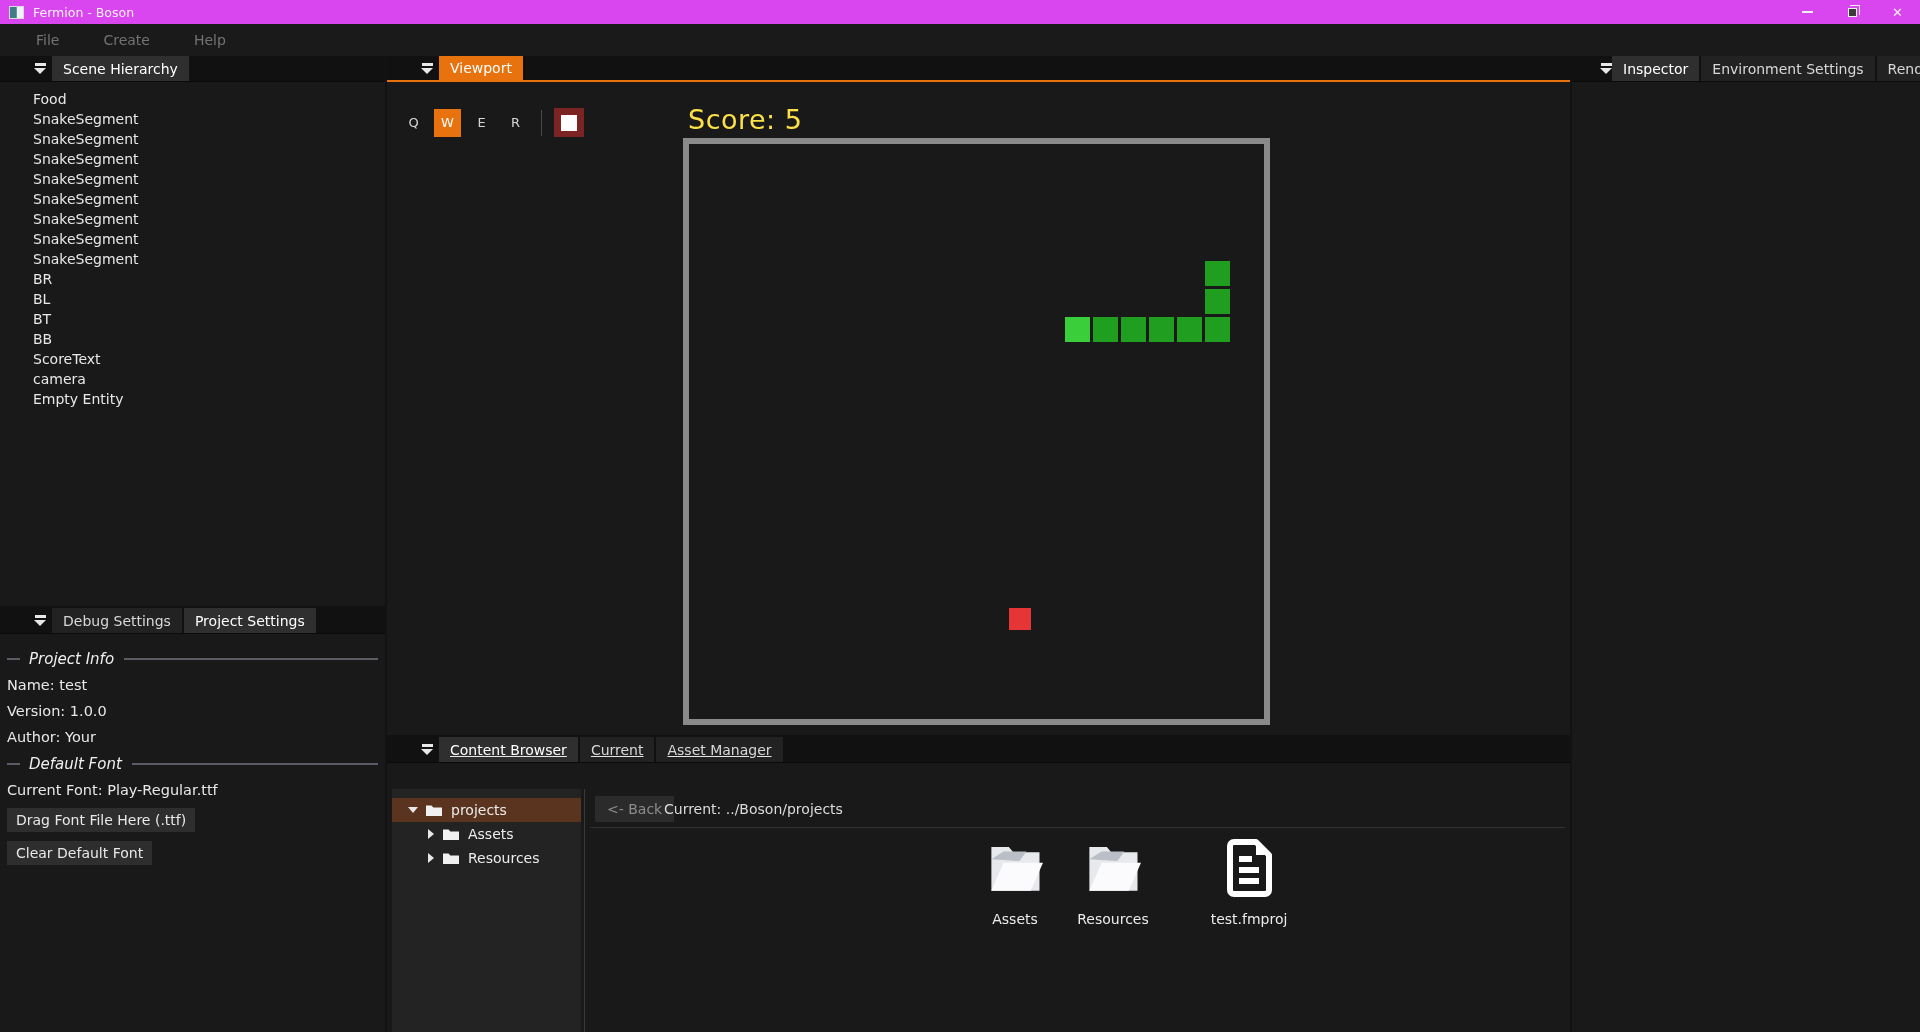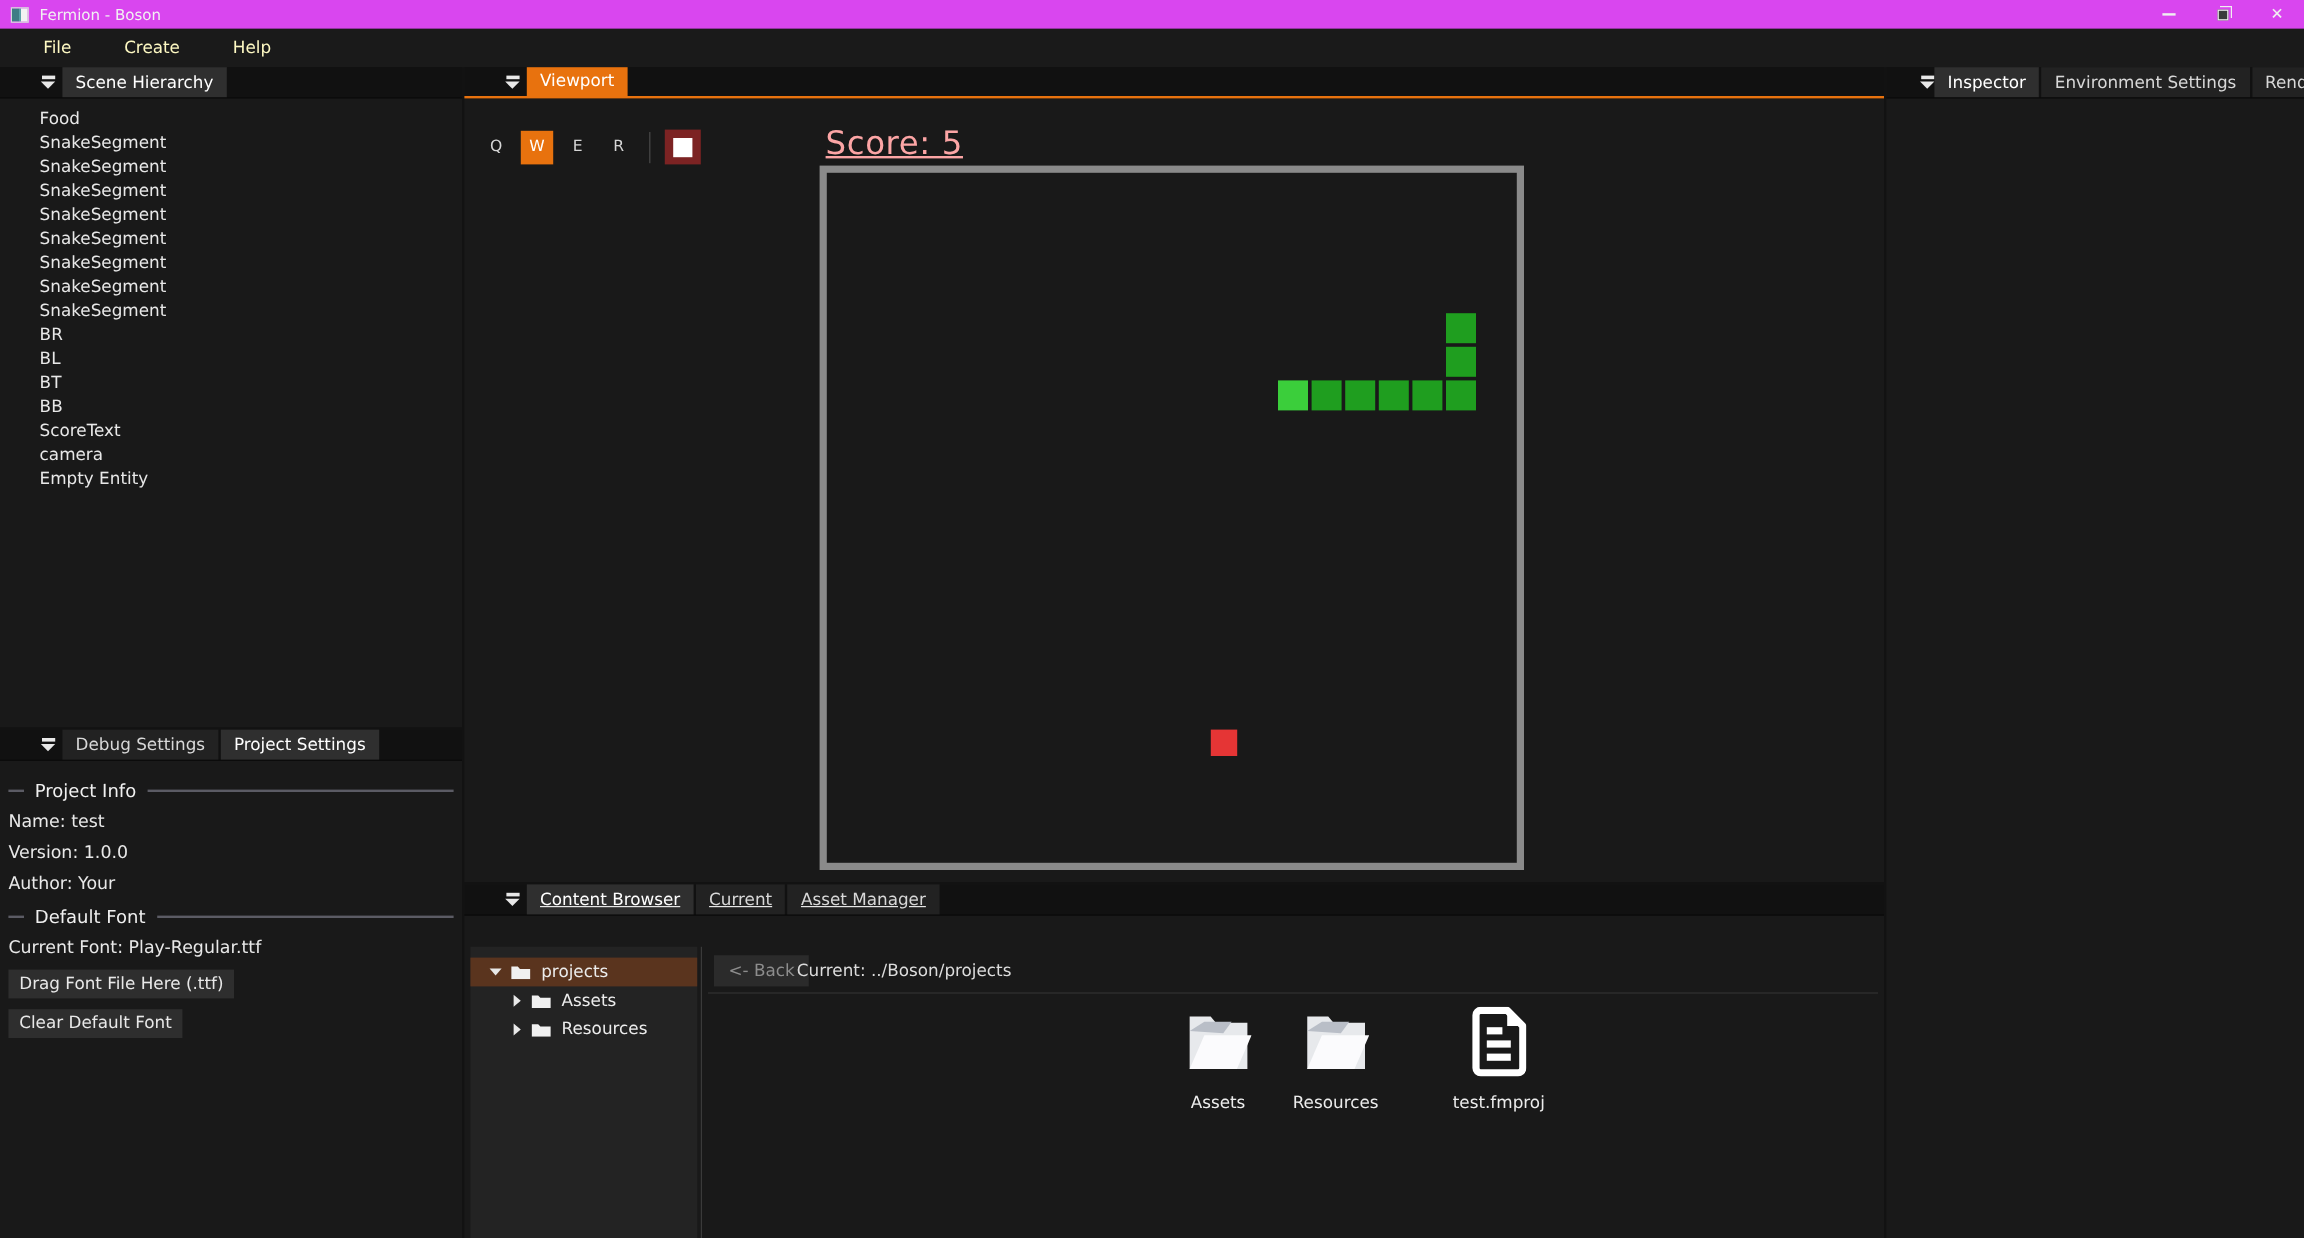--- a/index.html
+++ b/index.html
@@ -15,21 +15,21 @@
   .win-controls { margin-left:auto; display:flex; height:24px; }
   .win-btn { width:45px; height:24px; display:flex; align-items:center; justify-content:center; cursor:default; }
   .ic-min { width:11px; height:2px; background:#f0f0f0; }
   .ic-restore { position:relative; width:9px; height:9px; border:1px solid #f0f0f0; background:#3b3b3b; }
   .ic-restore::before { content:""; position:absolute; left:1px; top:-4px; width:9px; height:9px; border:1px solid #f0f0f0; border-left:none; border-bottom:none; }
   .ic-close { color:#f0f0f0; font-size:13px; line-height:13px; }
 
   
   .menubar { position:absolute; left:0; top:24px; width:1920px; height:32px; background:#1a1a1a;
     display:flex; align-items:center; padding-left:22px; }
-  .menu-item { padding:7px 14px; margin-right:16px; font-size:14px; color:#fef9c3; }
+  .menu-item { padding:7px 14px; margin-right:16px; font-size:14px; color:#737373; }
 
   
   .panel { position:absolute; background:#191919; }
   .tabbar { height:26px; background:#111111; display:flex; align-items:stretch; border-bottom:1px solid #0a0a0a;padding-left:28px; }
   .tabbar.accented { border-bottom:2px solid #e8720e; }
   .collapse { width:24px; display:flex; flex-direction:column; align-items:center; justify-content:center; gap:2px; }
   .collapse .cbar { width:11px; height:3px; background:#e8e8e8; }
   .collapse .ctri { width:0; height:0; border-left:6px solid transparent; border-right:6px solid transparent; border-top:6px solid #e8e8e8; }
   .tab { display:flex; align-items:center; padding:0 11px; margin-right:2px; font-size:14px;
     color:#d8d8d8; background:#222222; white-space:nowrap; }
@@ -39,36 +39,36 @@
   
   .scene-panel { left:0; top:56px; width:385px; height:550px; }
   .scene-body { padding-top:7px; }
   .scene-item { height:20px; line-height:20px; padding-left:33px; font-size:14px; color:#e8e8e8; }
 
   
   .settings-panel { left:0; top:608px; width:385px; height:424px; }
   .settings-body { padding:9px 7px; }
   .sep-header { display:flex; align-items:center; margin:7px 0 9px 0; }
   .sep-header .dash { width:13px; height:2px; background:#5b5b64; margin-right:9px; flex:none; }
-  .sep-header .txt { font-size:15px; color:#f0f0f0; white-space:nowrap; }
+  .sep-header .txt { font-size:15px; color:#f0f0f0; white-space:nowrap;font-style:italic; }
   .sep-header .line { flex:1; height:2px; background:#5b5b64; margin-left:10px; }
   .info-line { font-size:14.5px; color:#e8e8e8; margin:0 0 10px 0; }
   .ui-button { display:table; background:#2e2e2e; color:#e8e8e8; font-size:14px; padding:4px 9px; margin:2px 0 9px 0; cursor:default; }
 
   
   .viewport-panel { left:387px; top:56px; width:1183px; height:679px; }
   .viewport-body { position:relative; width:100%; height:651px; }
   .vp-toolbar { position:absolute; left:13px; top:26px; display:flex; align-items:center; gap:7px; }
   .tool-btn { width:27px; height:28px; display:flex; align-items:center; justify-content:center;
     font-size:13px; color:#d6d6d6; background:transparent; }
   .tool-btn.active { background:#e8720e; color:#ffffff; }
   .vp-sep { width:1px; height:26px; background:#4a4a4a; margin:0 5px; }
   .stop-btn { width:30px; height:29px; background:#7c2323; display:flex; align-items:center; justify-content:center; }
   .stop-icon { width:16px; height:16px; background:#ffffff; }
-  .score { position:absolute; left:301px; top:22px; font-size:27px; color:#fca5a5; letter-spacing:0.5px;text-decoration:underline; }
+  .score { position:absolute; left:301px; top:22px; font-size:27px; color:#fde047; letter-spacing:0.5px; }
   .game-area { position:absolute; left:296px; top:56px; width:587px; height:587px; border:6px solid #8a8a8a; }
   .seg { position:absolute; }
   .food { position:absolute; }
 
   
   .content-panel { left:387px; top:737px; width:1183px; height:295px;text-decoration:underline; }
   .content-body { position:relative; width:100%; height:268px; }
   .tree { position:absolute; left:5px; top:26px; width:189px; height:256px; background:#232323; padding-top:9px; }
   .tree-row { height:24px; display:flex; align-items:center; font-size:14px; color:#ececec; }
   .tree-row.selected { background:#5a341e; }

